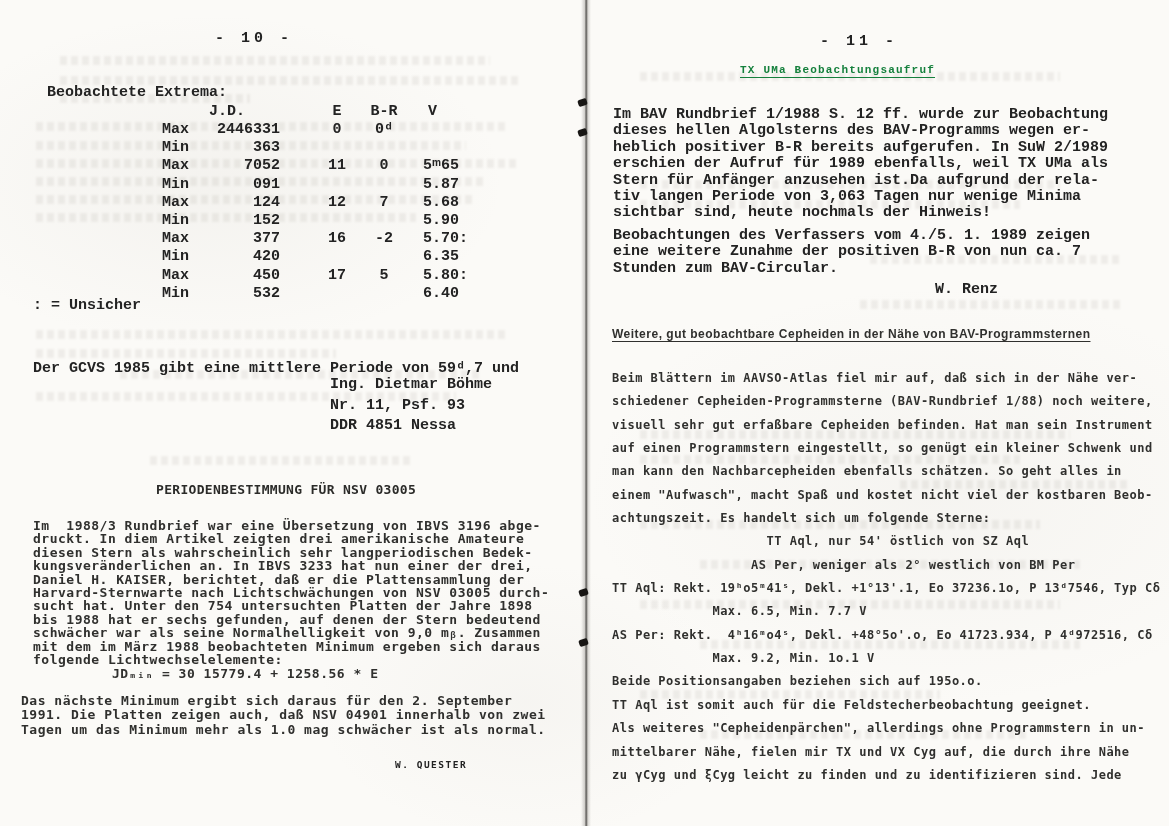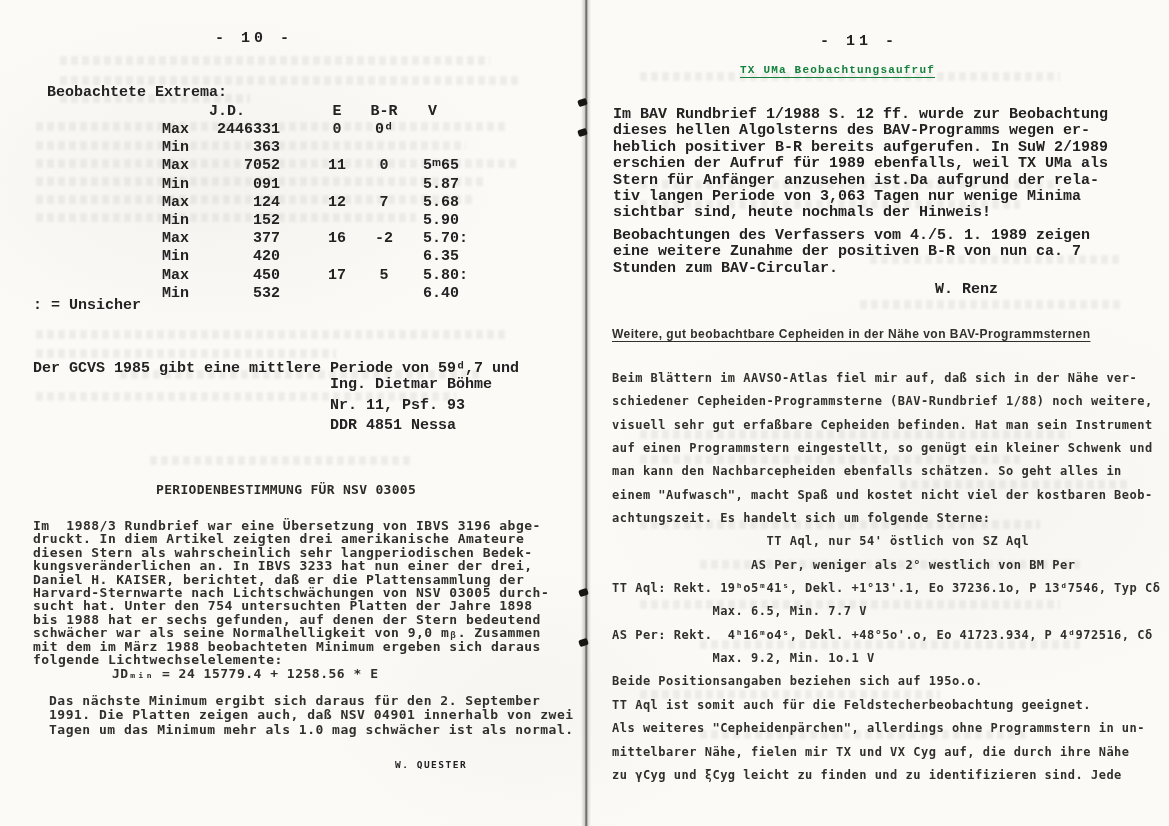--- a/index.html
+++ b/index.html
@@ -130,23 +130,23 @@
   <div class="abs tw" style="left:33px;top:297px;">: = Unsicher</div>
 
   <div class="abs tw gcvs" style="left:33px;top:332px;"><div class="line">Der GCVS 1985 gibt eine mittlere Periode von 59ᵈ,7 und</div></div>
 
   <div class="abs tw sig" style="left:330px;top:375px;"><div class="line">Ing. Dietmar Böhme</div><div class="line">Nr. 11, Psf. 93</div><div class="line">DDR 4851 Nessa</div></div>
 
   <div class="abs art2-heading" style="left:156px;top:482px;">PERIODENBESTIMMUNG FÜR NSV 03005</div>
 
   <div class="abs dm dm-left" style="left:33px;top:519px;"><div class="line">Im  1988/3 Rundbrief war eine Übersetzung von IBVS 3196 abge-</div><div class="line">druckt. In diem Artikel zeigten drei amerikanische Amateure</div><div class="line">diesen Stern als wahrscheinlich sehr langperiodischen Bedek-</div><div class="line">kungsveränderlichen an. In IBVS 3233 hat nun einer der drei,</div><div class="line">Daniel H. KAISER, berichtet, daß er die Plattensammlung der</div><div class="line">Harvard-Sternwarte nach Lichtschwächungen von NSV 03005 durch-</div><div class="line">sucht hat. Unter den 754 untersuchten Platten der Jahre 1898</div><div class="line">bis 1988 hat er sechs gefunden, auf denen der Stern bedeutend</div><div class="line">schwächer war als seine Normalhelligkeit von 9,0 mᵦ. Zusammen</div><div class="line">mit dem im März 1988 beobachteten Minimum ergeben sich daraus</div><div class="line">folgende Lichtwechselelemente:</div></div>
 
-  <div class="abs dm dm-left" style="left:112px;top:667px;">JDₘᵢₙ = 24 15779.4 + 1258.56 * E</div>
+  <div class="abs dm dm-left" style="left:112px;top:667px;">JDₘᵢₙ = 30 15779.4 + 1258.56 * E</div>
 
-  <div class="abs dm dm-left" style="left:49px;top:694px;line-height:14.3px;"><div class="line">Das nächste Minimum ergibt sich daraus für den 2. September</div><div class="line">1991. Die Platten zeigen auch, daß NSV 04901 innerhalb von zwei</div><div class="line">Tagen um das Minimum mehr als 1.0 mag schwächer ist als normal.</div></div>
+  <div class="abs dm dm-left" style="left:21px;top:694px;line-height:14.3px;"><div class="line">Das nächste Minimum ergibt sich daraus für den 2. September</div><div class="line">1991. Die Platten zeigen auch, daß NSV 04901 innerhalb von zwei</div><div class="line">Tagen um das Minimum mehr als 1.0 mag schwächer ist als normal.</div></div>
 
   <div class="abs quester" style="left:395px;top:759px;">W. QUESTER</div>
 </div>
 
 <div class="page" id="page11">
 
   <div class="ghost" style="left:55px;top:72px;width:420px;"></div>
   <div class="ghost" style="left:55px;top:180px;width:420px;"></div>
   <div class="ghost" style="left:55px;top:200px;width:380px;"></div>
   <div class="ghost" style="left:285px;top:255px;width:250px;"></div>

